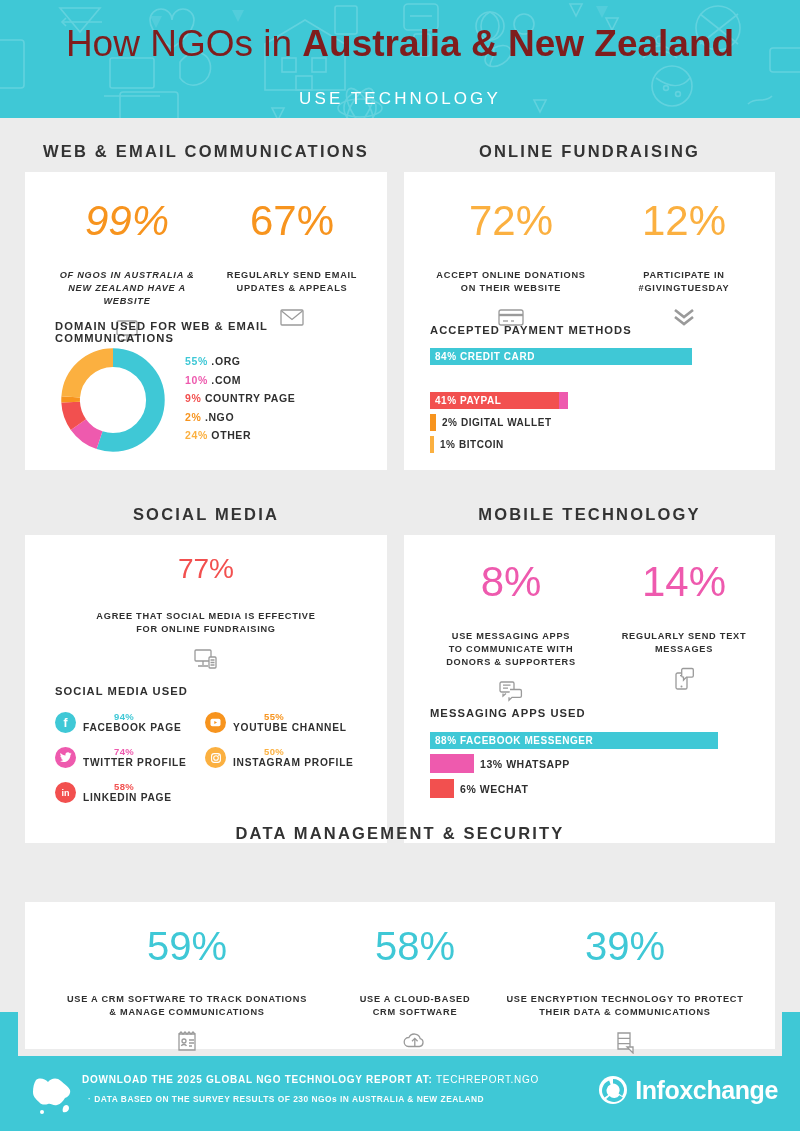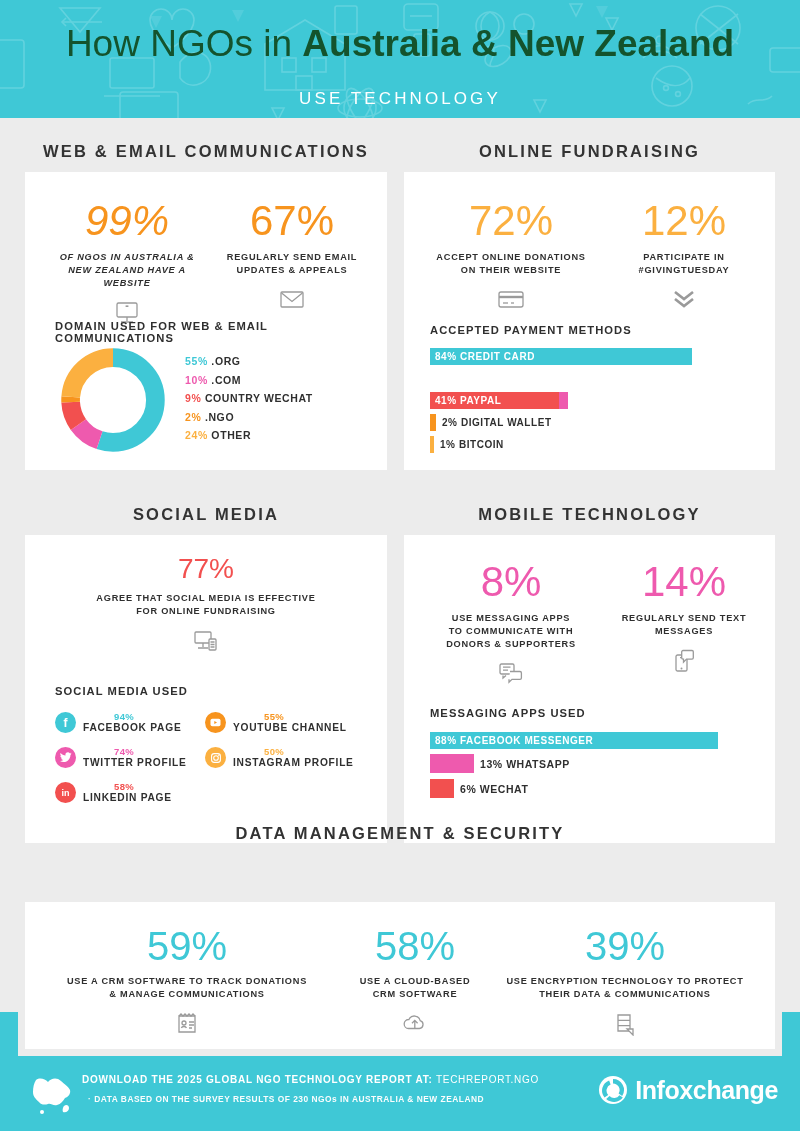--- a/index.html
+++ b/index.html
@@ -14,21 +14,21 @@
   .page{width:800px;height:1131px;position:relative;background:#ececec;}
 
   
   .header{
     position:relative;width:800px;height:118px;
     background:#3fc8d6;overflow:hidden;
   }
   .header-pattern{position:absolute;inset:0;opacity:.55;}
   .header-inner{position:relative;z-index:2;text-align:center;padding-top:21px;}
   .title{
-    font-size:37px;line-height:45px;color:#14532d;font-weight:300;
+    font-size:37px;line-height:45px;color:#7f1d1d;font-weight:300;
     letter-spacing:0px;white-space:nowrap;
   }
   .title b{font-weight:bold;}
   .subtitle{
     margin-top:23px;font-size:17px;letter-spacing:3.1px;color:#ffffff;
     font-weight:400;
   }
 
   
   .sec-title{
@@ -37,21 +37,21 @@
   }
 
   
   .panel{background:#ffffff;position:absolute;}
 
   
   .stat{text-align:center;}
   .stat .num{font-weight:300;line-height:1;}
   .stat .cap{
     font-size:9.2px;font-weight:bold;letter-spacing:.75px;line-height:13px;
-    color:#2f2f2f;margin-top:9px;text-transform:uppercase;
+    color:#2f2f2f;margin-top:27px;text-transform:uppercase;
   }
   .stat .ico{margin-top:11px;display:flex;justify-content:center;}
 
   .sub-head{
     font-size:11.2px;font-weight:bold;letter-spacing:1.05px;color:#2f2f2f;
   }
 
   
   .bar-row{display:flex;align-items:center;height:17px;margin-bottom:5px;}
   .bar{height:17px;display:flex;align-items:center;box-sizing:border-box;}
@@ -204,21 +204,21 @@
       <div class="legend-row">
         <span class="pct" style="color:#3fc8d6;">55%</span>
         <span class="lbl">.ORG</span>
       </div>
       <div class="legend-row">
         <span class="pct" style="color:#ee5aae;">10%</span>
         <span class="lbl">.COM</span>
       </div>
       <div class="legend-row">
         <span class="pct" style="color:#f2504f;">9%</span>
-        <span class="lbl">COUNTRY WECHAT</span>
+        <span class="lbl">COUNTRY PAGE</span>
       </div>
       <div class="legend-row">
         <span class="pct" style="color:#f7941e;">2%</span>
         <span class="lbl">.NGO</span>
       </div>
       <div class="legend-row">
         <span class="pct" style="color:#fbb040;">24%</span>
         <span class="lbl">OTHER</span>
       </div>
     </div>

